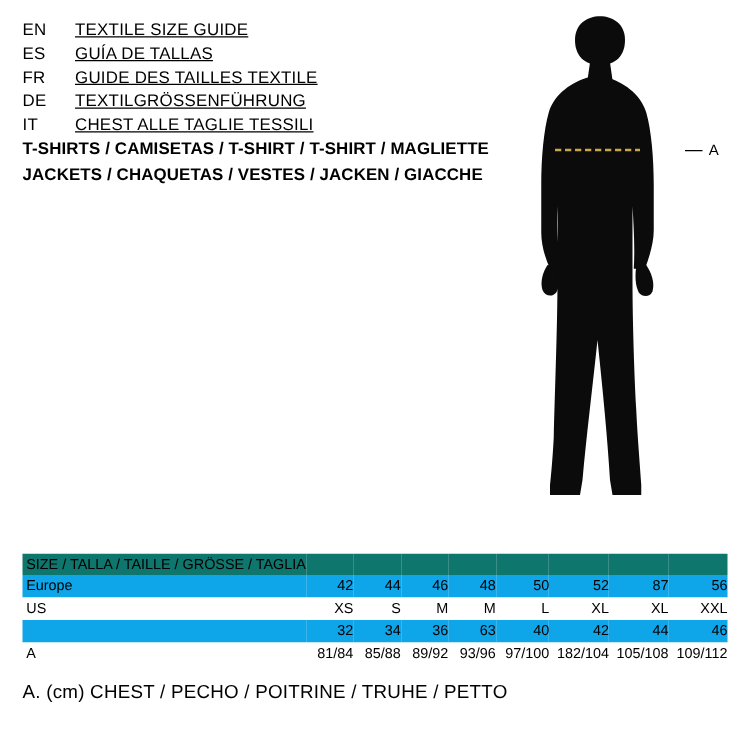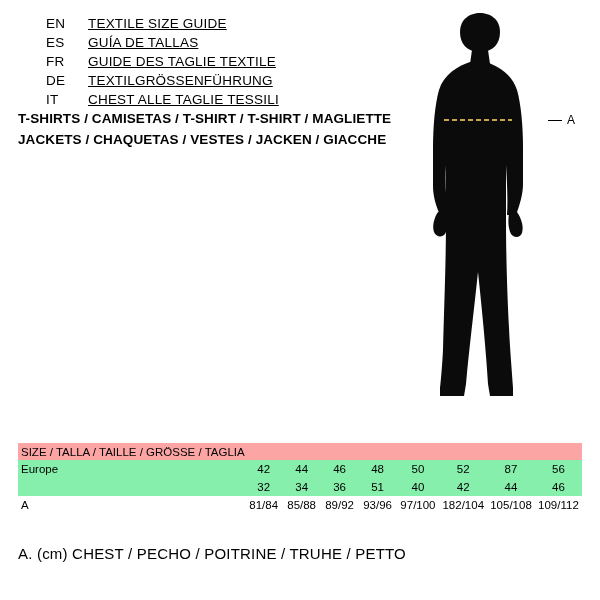--- a/index.html
+++ b/index.html
@@ -32,21 +32,20 @@
   .lang-row {
     display: flex;
     align-items: baseline;
     height: 19px;
     font-size: 13.5px;
     letter-spacing: 0.2px;
   }
   .lang-code {
     width: 42px;
     flex: 0 0 42px;
-    margin-left: 28px;
   }
   .lang-text {
     flex: 1 1 auto;
     white-space: nowrap;
     text-decoration: underline;
   }
 
   
   .cat-block {
     position: absolute;
@@ -106,37 +105,37 @@
     border-collapse: collapse;
     font-size: 11.5px;
   }
   .size-table td {
     padding: 0;
     height: 18px;
     vertical-align: middle;
     white-space: nowrap;
   }
   .row-head td {
-    background: #fca5a5;
+    background: #0f766e;
     font-size: 11.5px;
     height: 17px;
   }
   .row-shade td {
-    background: #86efac;
+    background: #0ea5e9;
   }
   .row-white td {
     background: #ffffff;
   }
   .c-label {
     width: 88px;
     padding-left: 3px !important;
   }
   .c-val {
     width: 68px;
-    text-align: center;
+    text-align: right;
   }
 
   .footnote {
     position: absolute;
     left: 18px;
     top: 545px;
     font-size: 15px;
     letter-spacing: 0.2px;
     white-space: nowrap;
   }
@@ -150,21 +149,21 @@
     <div class="lang-row">
       <span class="lang-code">EN</span>
       <span class="lang-text">TEXTILE SIZE GUIDE</span>
     </div>
     <div class="lang-row">
       <span class="lang-code">ES</span>
       <span class="lang-text">GUÍA DE TALLAS</span>
     </div>
     <div class="lang-row">
       <span class="lang-code">FR</span>
-      <span class="lang-text">GUIDE DES TAGLIE TEXTILE</span>
+      <span class="lang-text">GUIDE DES TAILLES TEXTILE</span>
     </div>
     <div class="lang-row">
       <span class="lang-code">DE</span>
       <span class="lang-text">TEXTILGRÖSSENFÜHRUNG</span>
     </div>
     <div class="lang-row">
       <span class="lang-code">IT</span>
       <span class="lang-text">CHEST ALLE TAGLIE TESSILI</span>
     </div>
   </div>
@@ -242,27 +241,38 @@
         <td class="c-val">42</td>
         <td class="c-val">44</td>
         <td class="c-val">46</td>
         <td class="c-val">48</td>
         <td class="c-val">50</td>
         <td class="c-val">52</td>
         <td class="c-val">87</td>
         <td class="c-val">56</td>
       </tr>
 
+      <tr class="row-white">
+        <td class="c-label">US</td>
+        <td class="c-val">XS</td>
+        <td class="c-val">S</td>
+        <td class="c-val">M</td>
+        <td class="c-val">M</td>
+        <td class="c-val">L</td>
+        <td class="c-val">XL</td>
+        <td class="c-val">XL</td>
+        <td class="c-val">XXL</td>
+      </tr>
 
       <tr class="row-shade">
         <td class="c-label"></td>
         <td class="c-val">32</td>
         <td class="c-val">34</td>
         <td class="c-val">36</td>
-        <td class="c-val">51</td>
+        <td class="c-val">63</td>
         <td class="c-val">40</td>
         <td class="c-val">42</td>
         <td class="c-val">44</td>
         <td class="c-val">46</td>
       </tr>
 
       <tr class="row-white">
         <td class="c-label">A</td>
         <td class="c-val">81/84</td>
         <td class="c-val">85/88</td>

